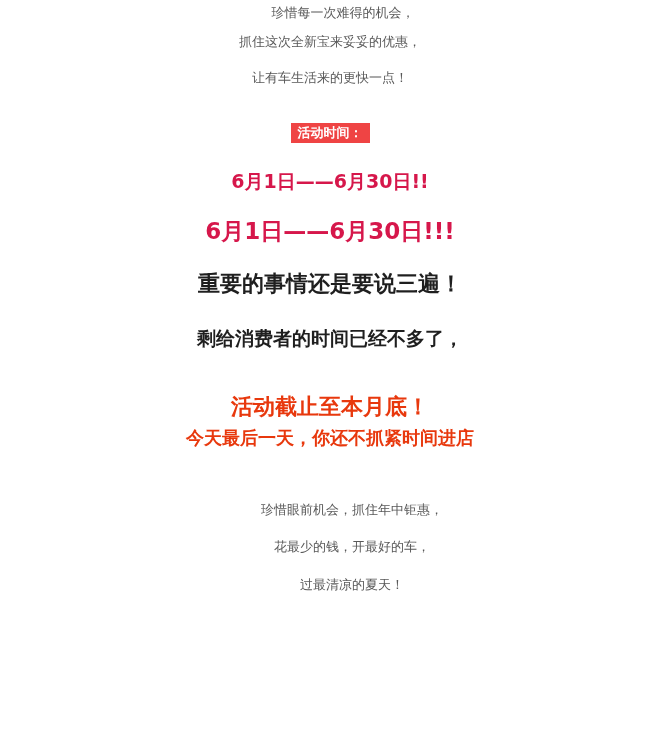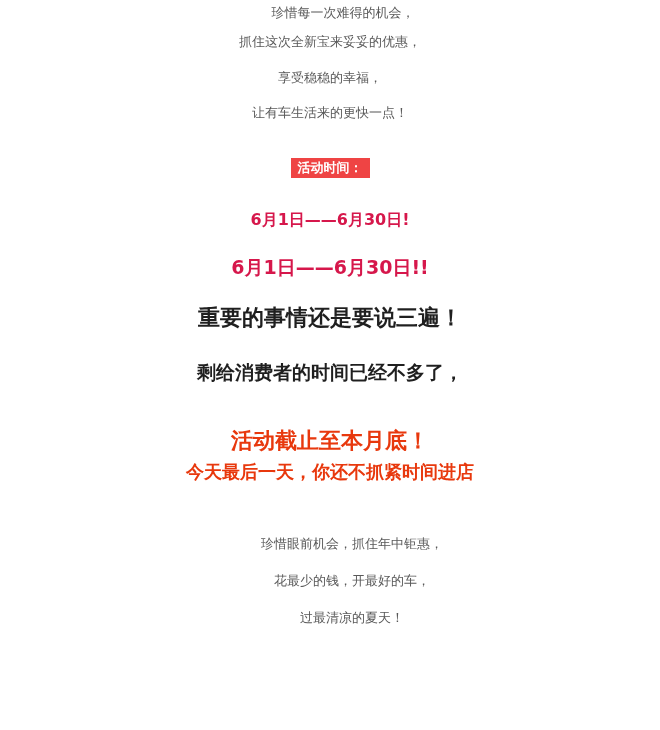--- a/index.html
+++ b/index.html
@@ -92,29 +92,28 @@
   .outro-2 { margin-top: 23px; }
   .outro-3 { margin-top: 23px; }
 </style>
 </head>
 <body>
 
 <div class="page">
 
   <div class="line intro intro-1">珍惜每一次难得的机会，</div>
   <div class="line intro intro-2">抓住这次全新宝来妥妥的优惠，</div>
-  <div class="line intro intro-3">享受稳稳的幸福，</div>
   <div class="line intro intro-4">让有车生活来的更快一点！</div>
 
   <div class="badge-wrap">
     <span class="badge">活动时间：</span>
   </div>
 
-  <div class="line date date-1">6月1日——6月30日!</div>
   <div class="line date date-2">6月1日——6月30日!!</div>
+  <div class="line date date-3">6月1日——6月30日!!!</div>
 
   <div class="line stmt stmt-1">重要的事情还是要说三遍！</div>
   <div class="line stmt stmt-2">剩给消费者的时间已经不多了，</div>
 
   <div class="line cta cta-1">活动截止至本月底！</div>
   <div class="line cta cta-2">今天最后一天，你还不抓紧时间进店</div>
 
   <div class="line outro outro-1">珍惜眼前机会，抓住年中钜惠，</div>
   <div class="line outro outro-2">花最少的钱，开最好的车，</div>
   <div class="line outro outro-3">过最清凉的夏天！</div>

